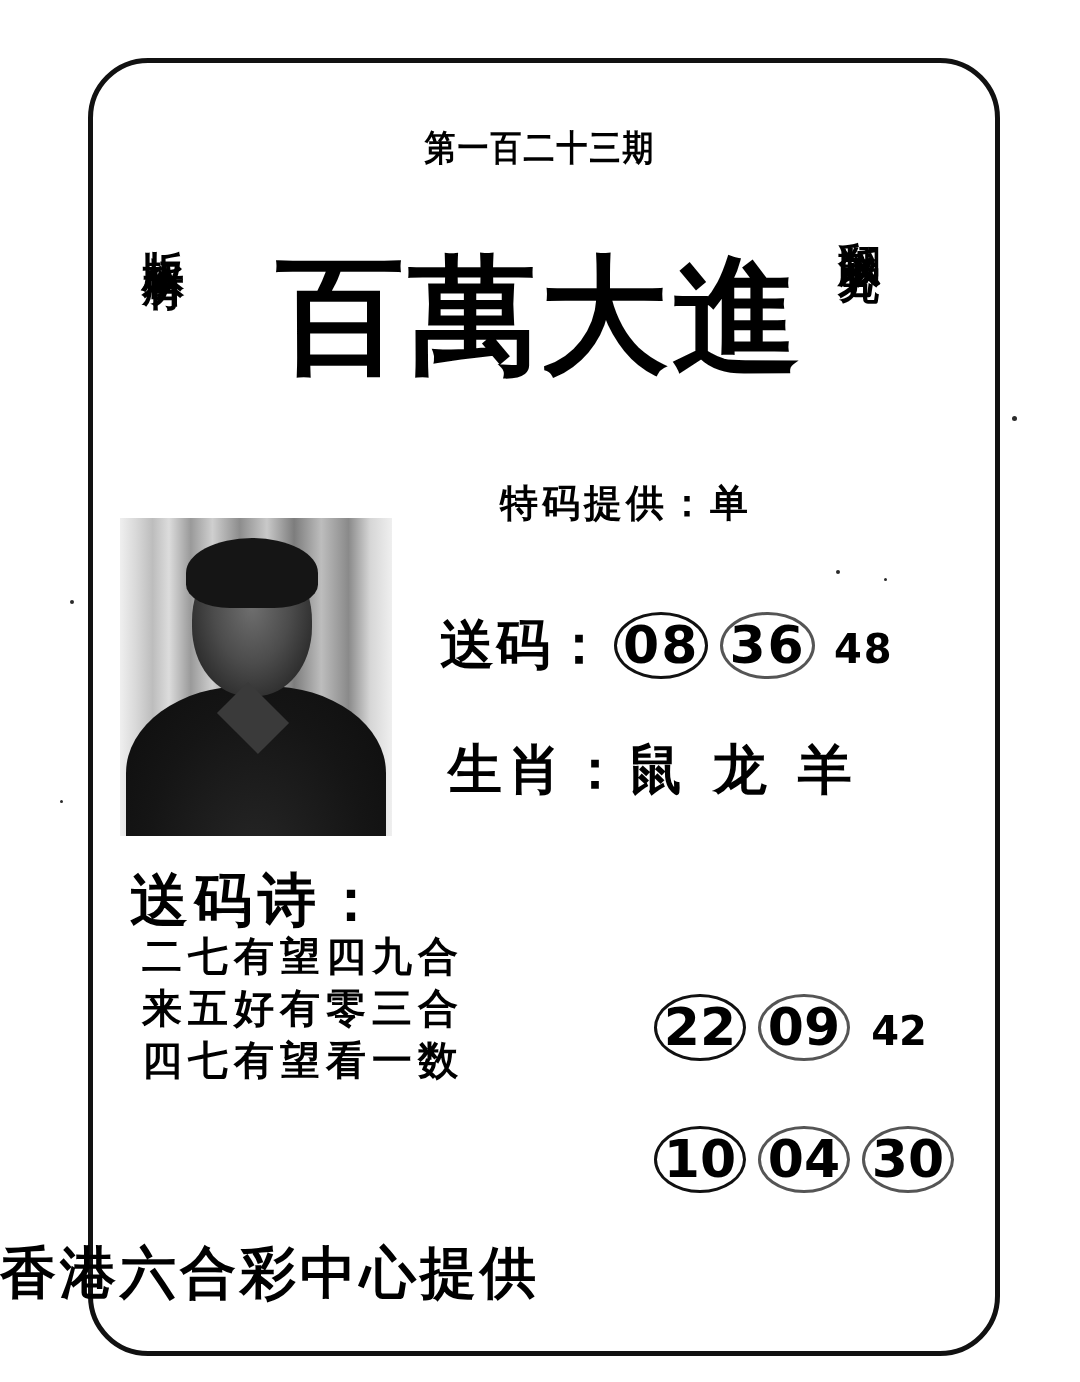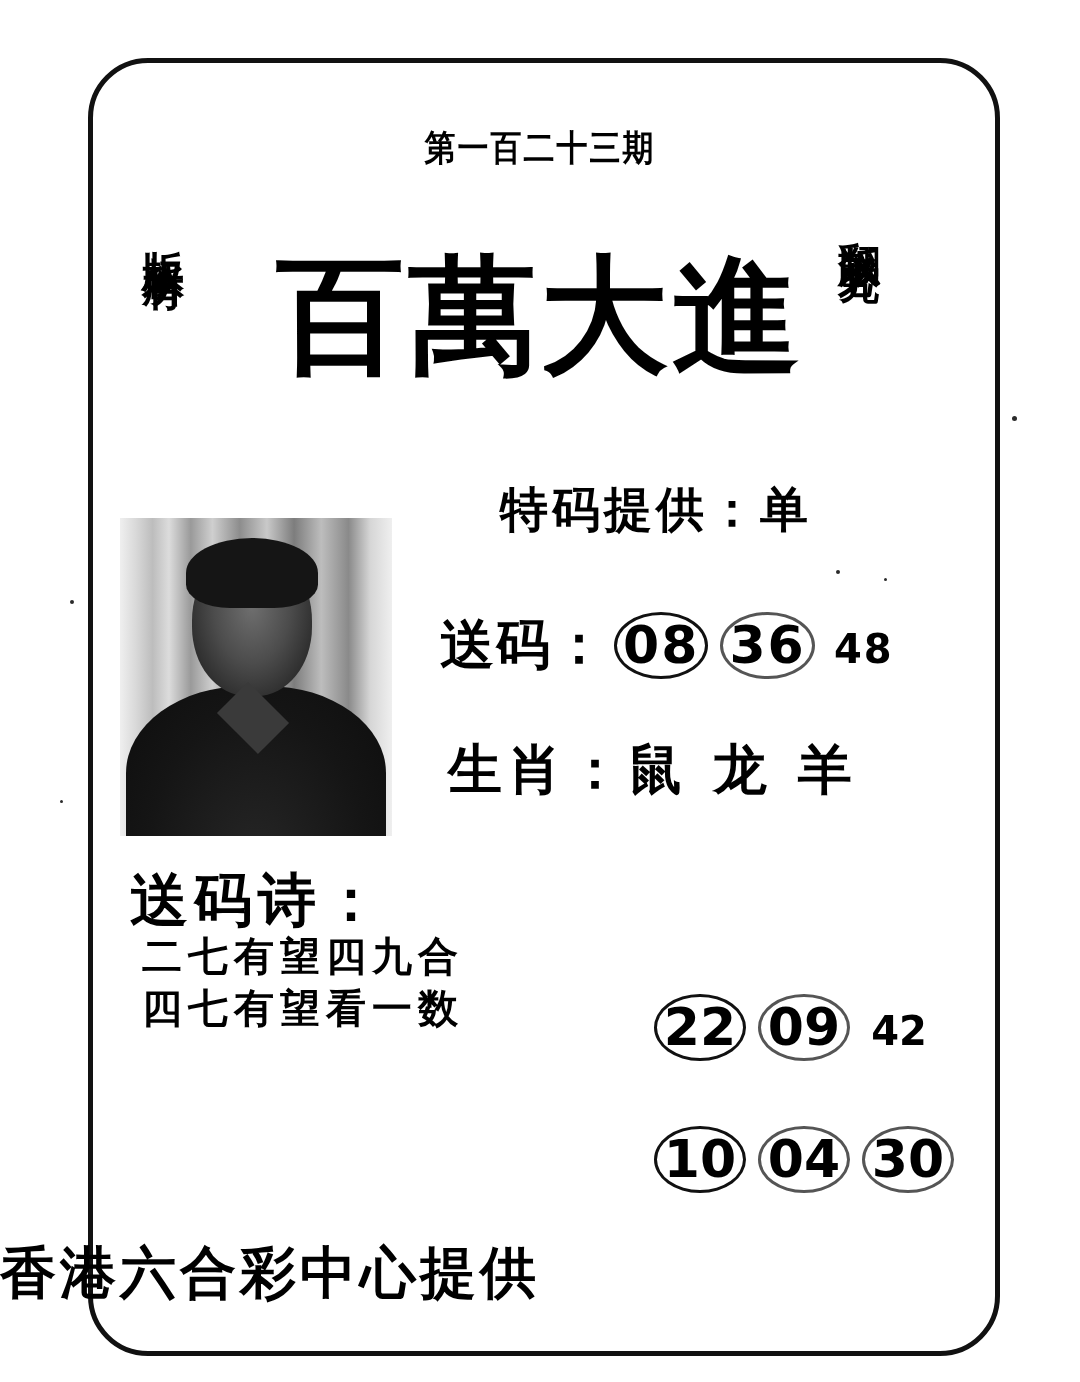--- a/index.html
+++ b/index.html
@@ -132,21 +132,21 @@
   
   .info-line {
     position: absolute;
     font-family: "DejaVu Serif", serif;
     font-weight: bold;
     white-space: nowrap;
   }
   .special {
     left: 500px;
     top: 478px;
-    font-size: 48px;
+    font-size: 38px;
     letter-spacing: 4px;
   }
   .send {
     left: 440px;
     top: 604px;
     font-size: 54px;
     letter-spacing: 2px;
   }
   .zodiac {
     left: 448px;
@@ -267,20 +267,21 @@
     <span>送码：</span><span class="num-circle">08</span><span class="num-circle faint">36</span><span class="num-plain">48</span>
   </div>
 
   <div class="info-line zodiac">
     <span>生肖：</span><span>鼠</span>&nbsp;<span>龙</span>&nbsp;<span>羊</span>
   </div>
 
   <div class="poem-title">送码诗：</div>
   <div class="poem-lines">
     <div>二七有望四九合</div>
+    <div>来五好有零三合</div>
     <div>四七有望看一数</div>
   </div>
 
 
   <div class="lian-row lian-row-1">
     <span class="num-circle">22</span><span class="num-circle faint">09</span><span class="num-plain">42</span>
   </div>
 
   <div class="lian-row lian-row-2">
     <span class="num-circle">10</span><span class="num-circle faint">04</span><span class="num-circle faint">30</span>

